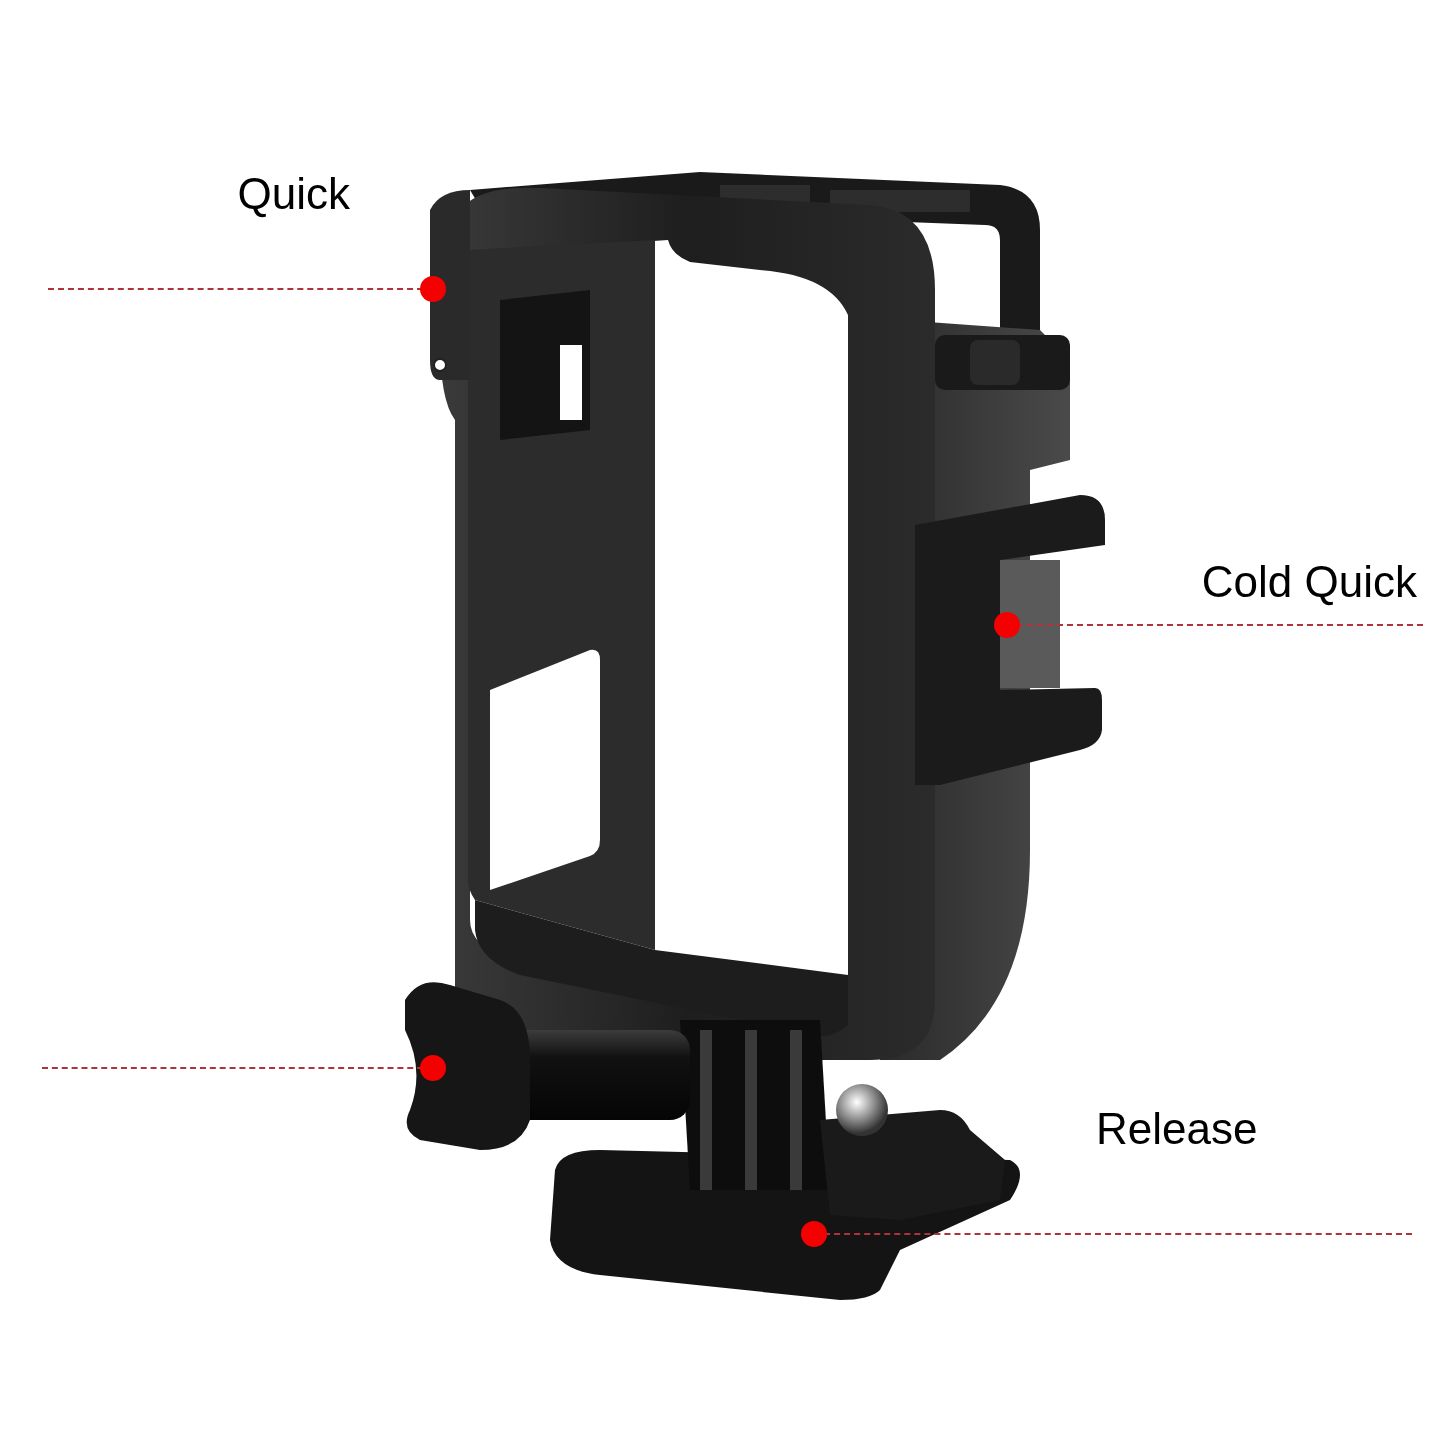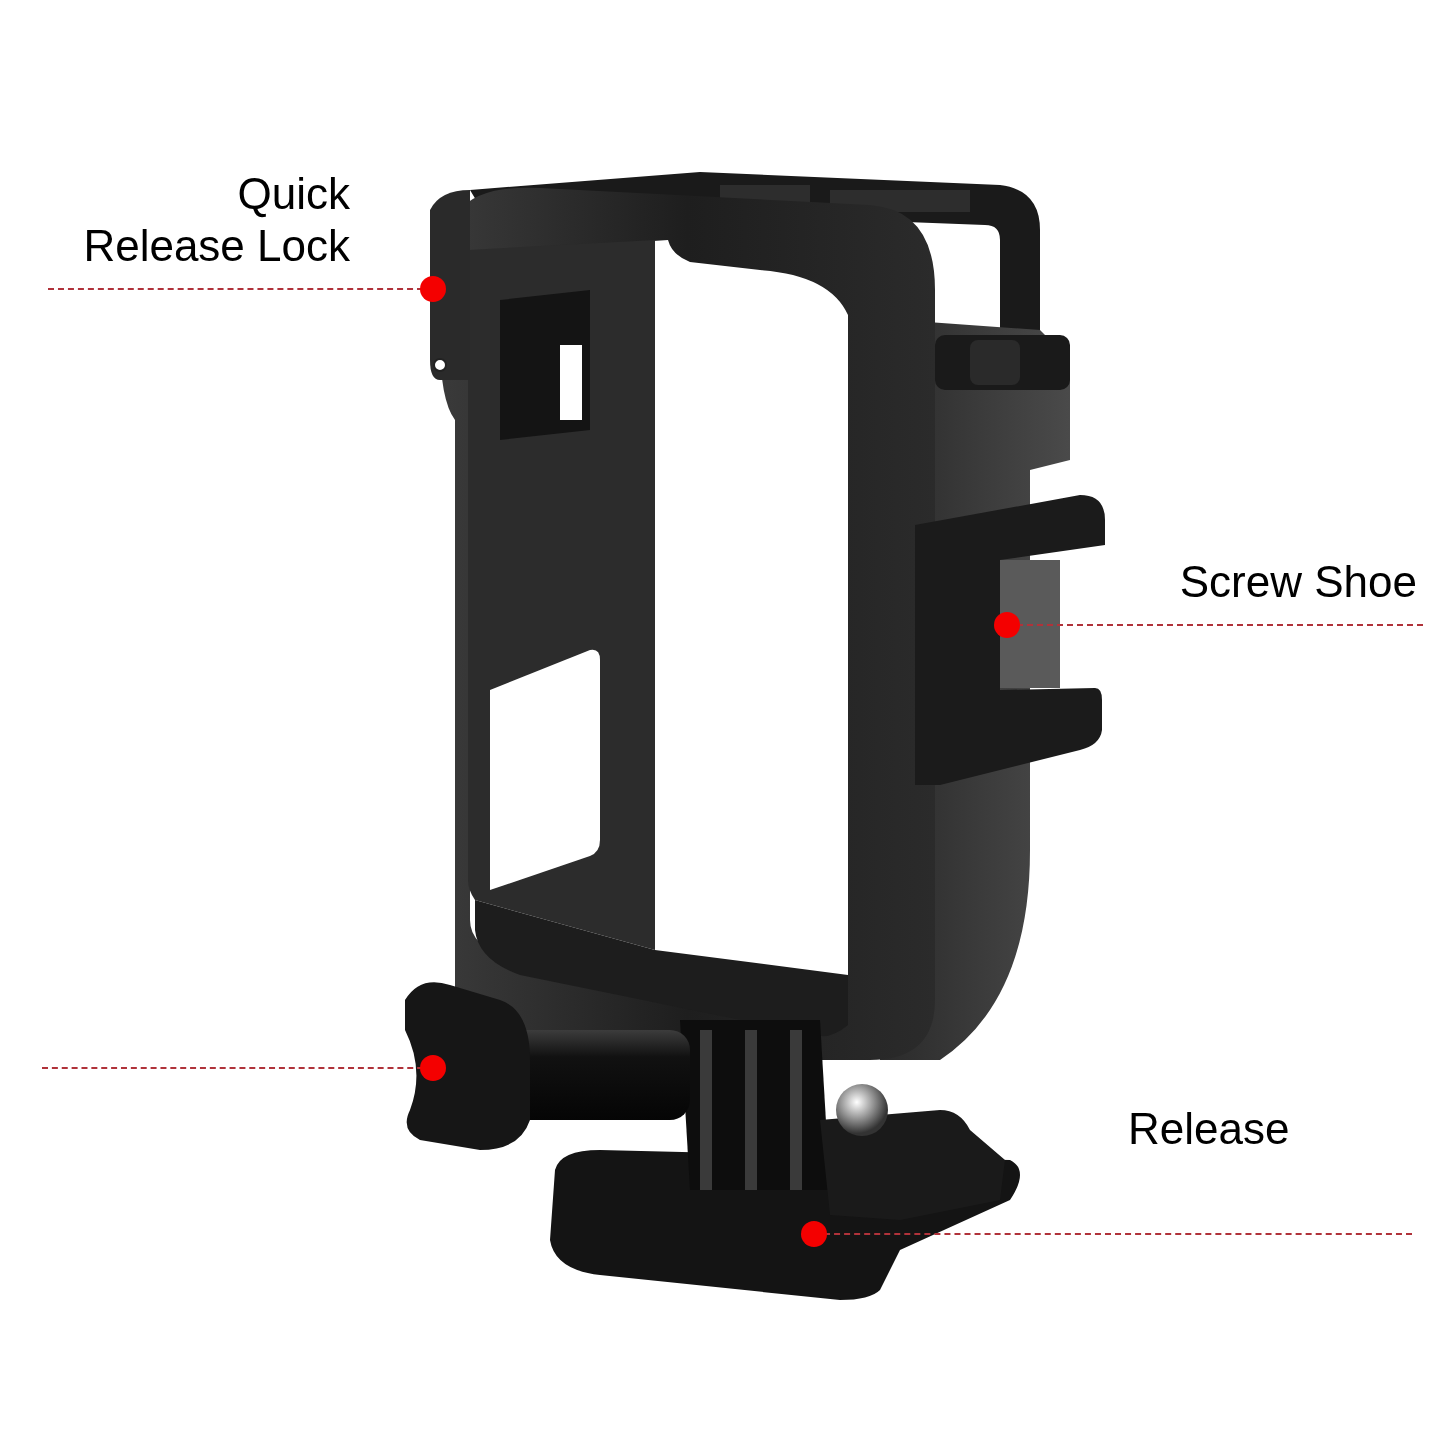--- a/index.html
+++ b/index.html
@@ -88,33 +88,32 @@
     </g>
 
     <g>
       <rect x="500" y="1030" width="190" height="90" rx="20" fill="url(#gScrew)"></rect>
       <path d="M405 1000 Q420 975 450 985 L500 1000 Q530 1010 530 1060 L530 1120 Q520 1150 480 1150 L420 1140 Q400 1130 410 1110 Q425 1070 405 1030 Z" fill="#161616"></path>
     </g>
   </svg>
 
   <div class="label right" style="right:1095px; top:168px;">
     <div>Quick</div>
-    <div>Release Lock</div>
   </div>
   <div class="leader" style="left:48px; width:385px; top:288px;"></div>
   <div class="dot" style="left:433px; top:289px;"></div>
 
   <div class="label right" style="right:28px; top:556px;">
-    <div>Screw Shoe</div>
+    <div>Cold Quick</div>
   </div>
   <div class="leader" style="left:1007px; width:416px; top:624px;"></div>
   <div class="dot" style="left:1007px; top:625px;"></div>
 
   <div class="leader" style="left:42px; width:391px; top:1067px;"></div>
   <div class="dot" style="left:433px; top:1068px;"></div>
 
-  <div class="label" style="left:1128px; top:1103px;">
+  <div class="label" style="left:1096px; top:1103px;">
     <div>Release</div>
   </div>
   <div class="leader" style="left:814px; width:598px; top:1233px;"></div>
   <div class="dot" style="left:814px; top:1234px;"></div>
 
 </div>
 
 </body></html>

